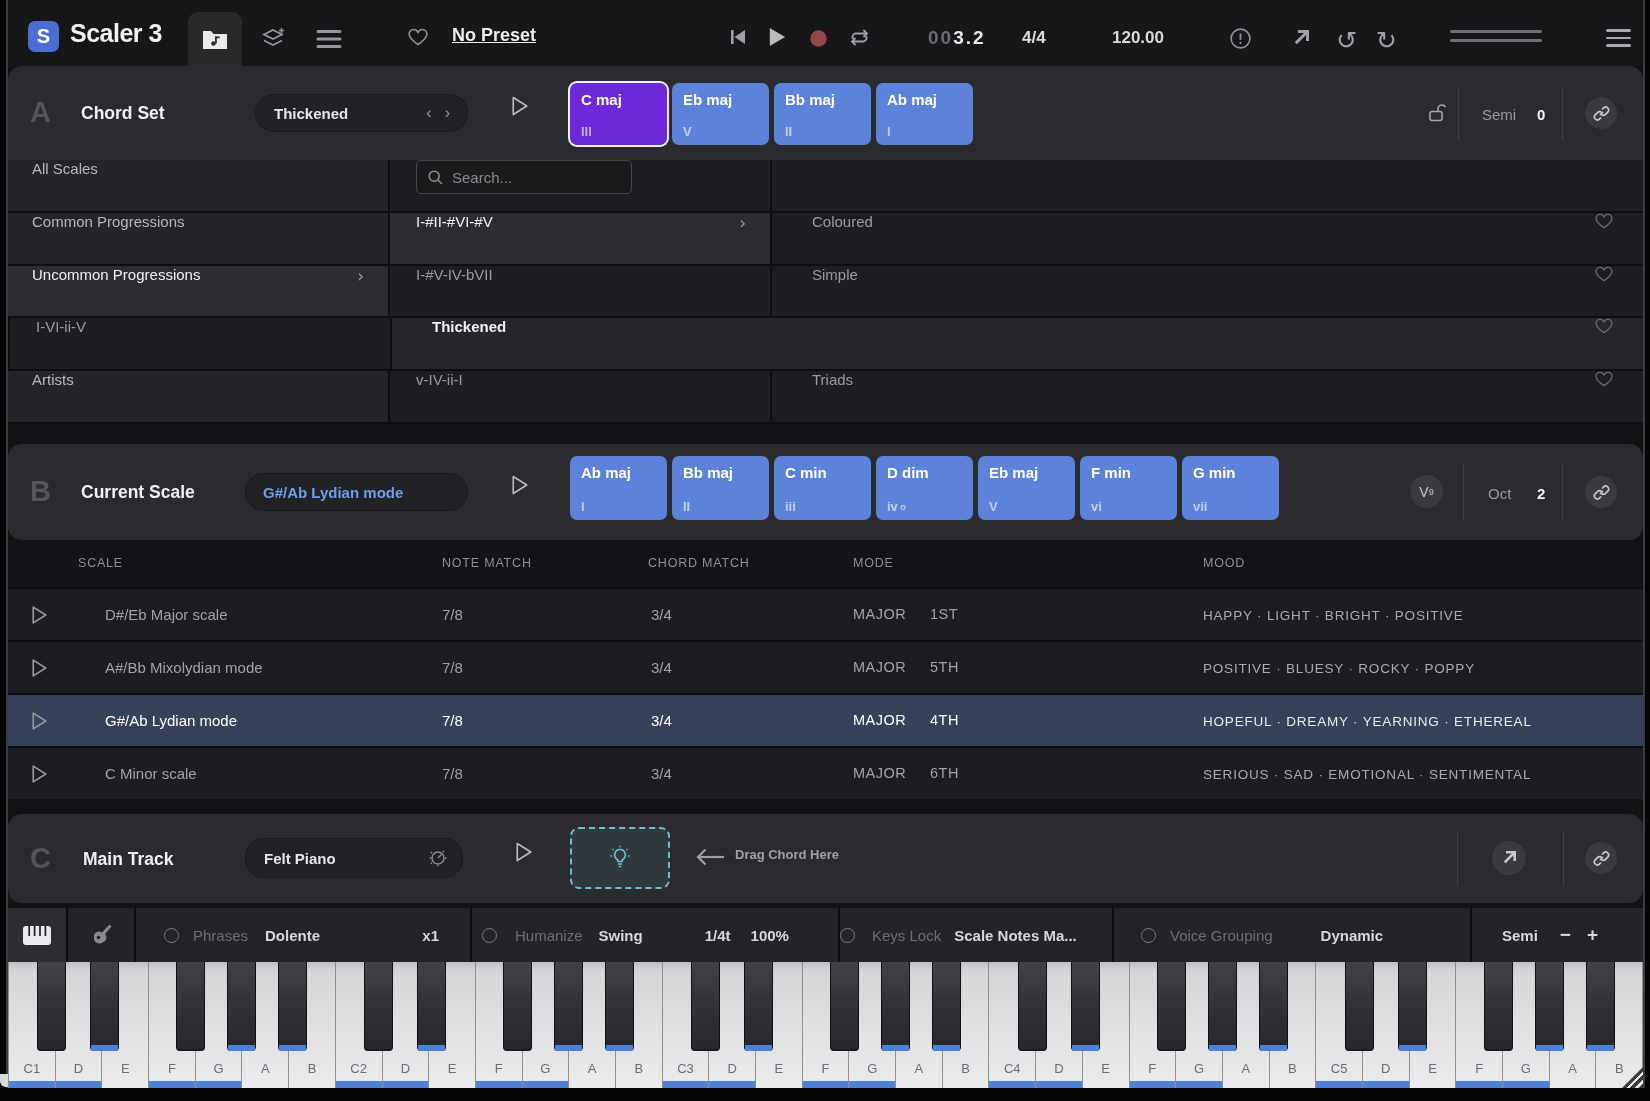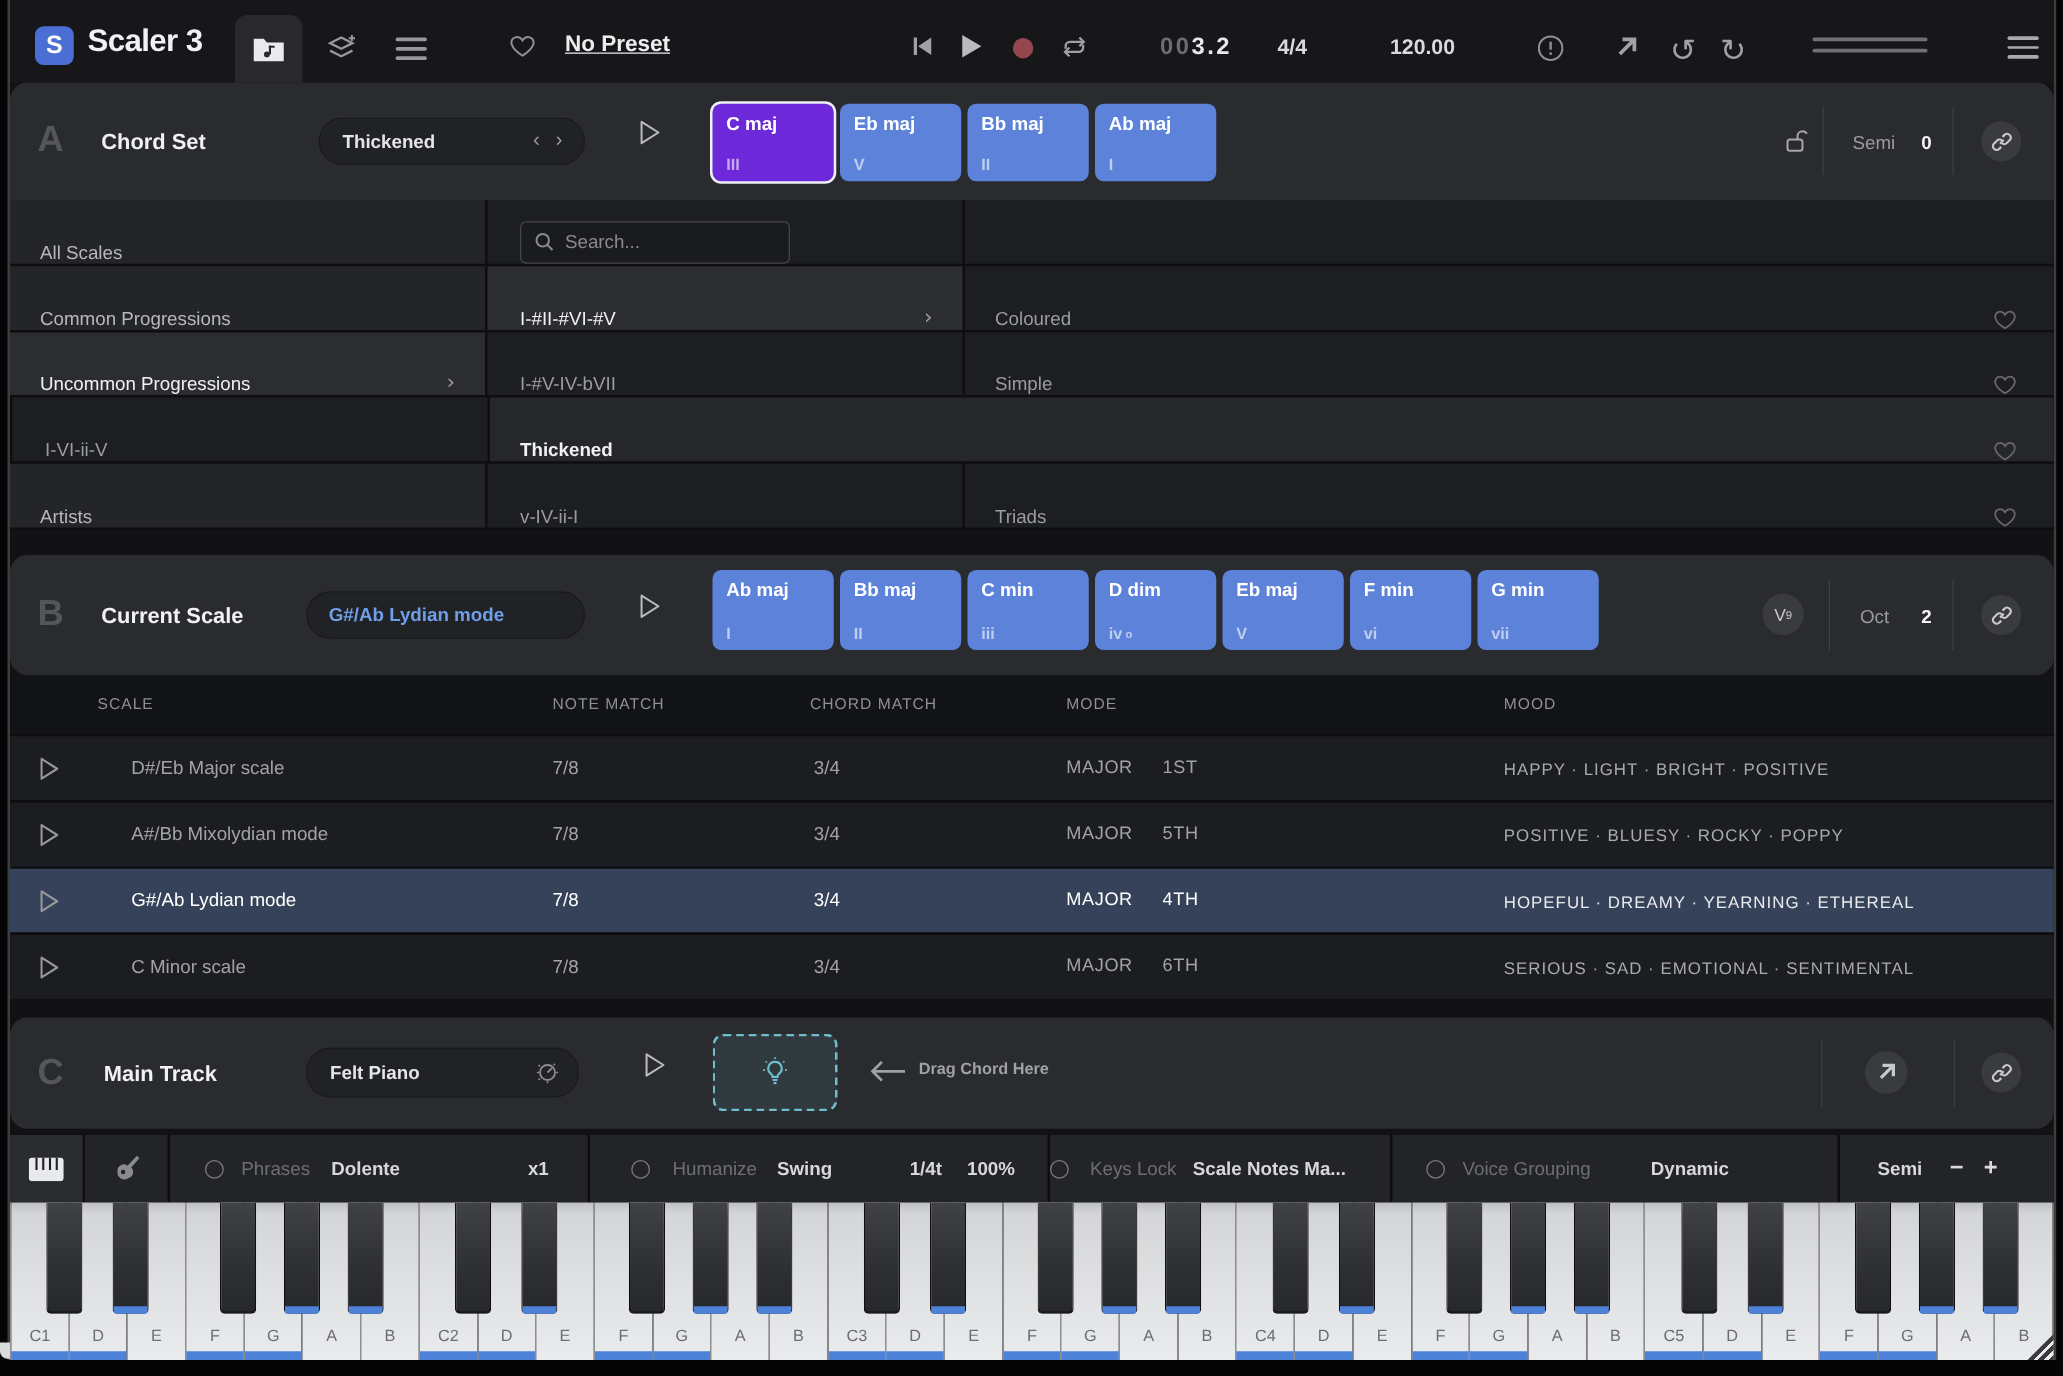--- a/index.html
+++ b/index.html
@@ -40,24 +40,24 @@
 
 .cards{display:flex;gap:5px}
 .card{width:97px;border-radius:7px;background:#5c83d9;color:#fff;padding:8px 0 6px 11px;display:flex;flex-direction:column;justify-content:space-between}
 .card .cname{font-size:15px;font-weight:bold}
 .card .cnum{font-size:13px;color:rgba(255,255,255,.6);font-weight:bold}
 .card.sel{background:#6d28d9;box-shadow:0 0 0 2px #eef0f4}
 .card .deg{font-size:9px;vertical-align:1px}
 
 .progtable{position:absolute;top:160px;left:0;right:0;height:264px;background:#0e0e11}
 .prow{position:absolute;left:0;right:0;display:flex}
-.pcell{display:flex;align-items:flex-end;background:#1d1e21;color:#9b9c9f;font-size:15px}
+.pcell{display:flex;align-items:flex-start;background:#1d1e21;color:#9b9c9f;font-size:15px}
 .pc1{width:380px;padding-left:24px;background:#242528;color:#b7b8bb}
 .pc2{width:380px;margin-left:2px;padding-left:26px}
-.pc3{flex:1;margin-left:2px;padding-left:24px}
+.pc3{flex:1;margin-left:2px;padding-left:40px}
 .pcell.hl{background:#2c2d31;color:#f0f1f3}
 .pcell.hlb{background:#26272b;color:#f0f1f3;font-weight:bold}
 .chev{margin-left:auto;margin-right:24px;color:#9a9b9e;font-size:17px;font-family:"DejaVu Sans",sans-serif}
 .heart{margin-left:auto;margin-right:30px;color:#66676b}
 .searchbox{width:216px;height:34px;border:1.5px solid #46474b;border-radius:5px;background:#1a1b1d;display:flex;align-items:center;gap:9px;padding-left:11px;color:#8a8b8e}
 .searchbox span{font-size:15px}
 
 .scaletable{position:absolute;top:540px;left:0;right:0;height:259px;background:#1c1d20}
 .shead{position:absolute;top:0;left:0;right:0;height:47px;background:#121316}
 .shead span{position:absolute;top:16px;font-size:12.5px;letter-spacing:.8px;color:#8f9093}
@@ -491,21 +491,21 @@
           <path d="M20.5 1.5l2 2-6.5 7.5a5 5 0 01-2.5 8.5A5.5 5.5 0 015 14a5 5 0 018-4.5z"></path>
           <circle cx="9.5" cy="14.5" r="1.8" fill="#232428"></circle>
         </svg>
     </div>
     <div class="ccell" style="left:128px;width:334px;padding-left:28px" data-name="phrases-control">
       <span class="circ" data-name="phrases-led"></span>
       <span class="clab" style="margin-left:14px" data-name="phrases-label">Phrases</span>
       <span class="cval" style="margin-left:17px" data-name="phrases-value">Dolente</span>
       <span class="cval" style="margin-left:auto;margin-right:31px" data-name="phrases-mult">x1</span>
     </div>
-    <div class="ccell" style="left:464px;width:366px;padding-left:33px" data-name="humanize-control">
+    <div class="ccell" style="left:464px;width:366px;padding-left:10px" data-name="humanize-control">
       <span class="circ" data-name="humanize-led"></span>
       <span class="clab" style="margin-left:18px" data-name="humanize-label">Humanize</span>
       <span class="cval" style="margin-left:16px" data-name="humanize-value">Swing</span>
       <span class="cval" style="margin-left:62px" data-name="humanize-rate">1/4t</span>
       <span class="cval" style="margin-left:20px" data-name="humanize-amount">100%</span>
     </div>
     <div class="ccell" style="left:832px;width:272px;padding-left:0" data-name="keys-lock-control">
       <span class="circ" data-name="keys-lock-led"></span>
       <span class="clab" style="margin-left:17px" data-name="keys-lock-label">Keys Lock</span>
       <span class="cval" style="margin-left:13px" data-name="keys-lock-value">Scale Notes Ma...</span>

